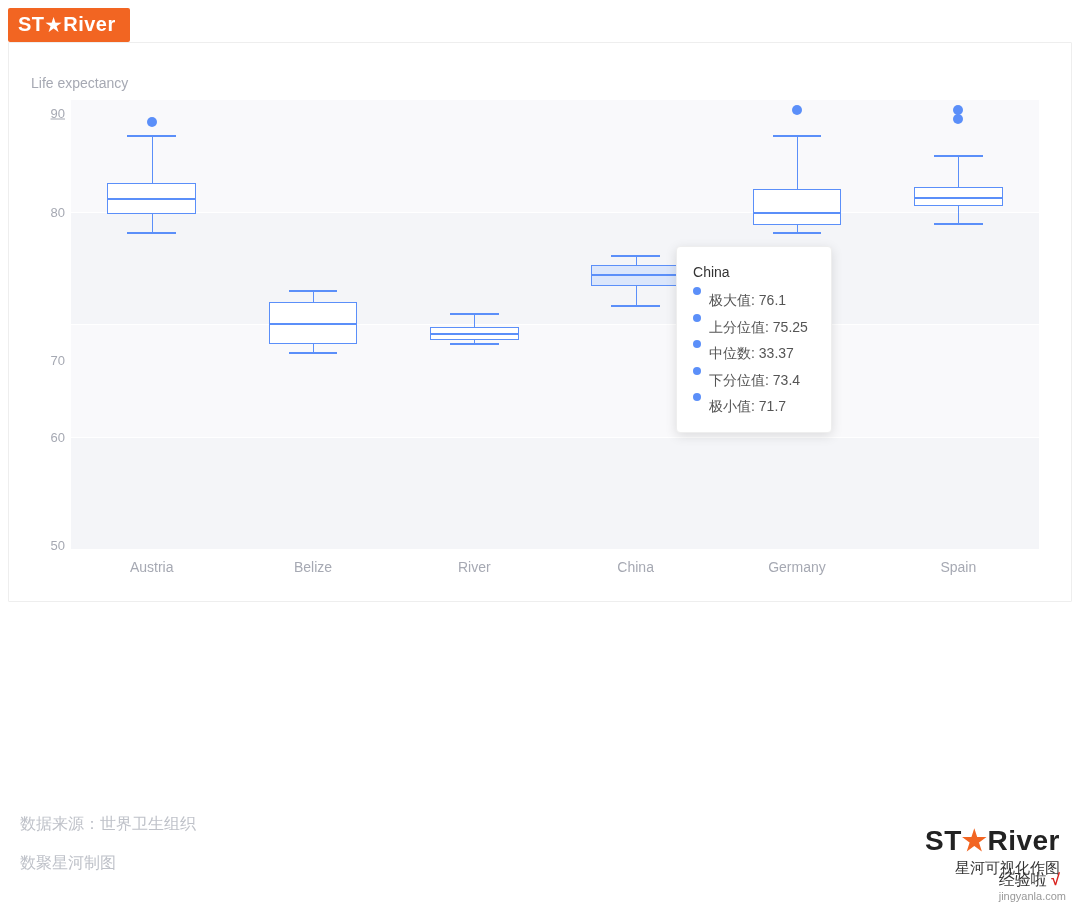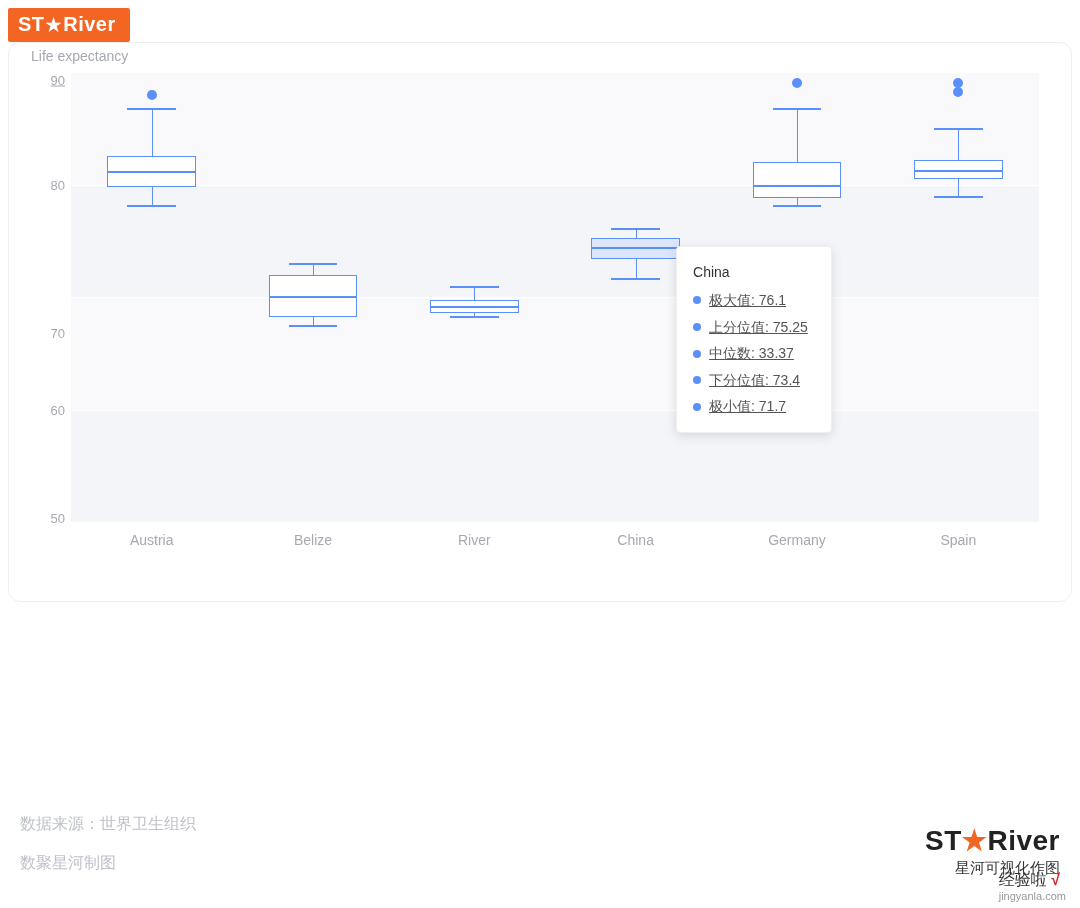--- a/index.html
+++ b/index.html
@@ -9,21 +9,21 @@
   .logo-badge {
     display: inline-flex; align-items: center; justify-content: center;
     background: #f26522; color: #fff; font-weight: 700; font-size: 20px;
     padding: 4px 14px 6px 10px; letter-spacing: 0.5px; height: 34px;
     font-family: Arial, sans-serif; border-radius: 2px;
   }
   .logo-badge .star { font-size: 18px; margin: 0 1px; }
 
   .title { font-size: 42px; font-weight: 400; color: #333; margin: 26px 0 18px 4px; letter-spacing: 1px; }
 
-  .chart-card { border: 1px solid #eee; border-radius: 12px; background: #fff; padding: 5px 22px 14px 22px; position: relative; height: 560px; }
+  .chart-card { border: 1px solid #eee; border-radius: 1px; background: #fff; padding: 32px 22px 14px 22px; position: relative; height: 560px; }
   .ylabel { color: #a6a9b3; font-size: 14px; margin-bottom: 8px; }
   .plot-wrap { position: relative; width: 100%; height: 480px; }
   .plot-area { position: absolute; left: 40px; right: 10px; top: 0; bottom: 30px; background: #f9f9fb; }
   .grid-line { position: absolute; left: 0; right: 0; height: 1px; background: #fff; }
   .ytick { position: absolute; left: 0; width: 34px; text-align: right; font-size: 13px; color: #a6a9b3; transform: translateY(-50%); }
   .xaxis { position: absolute; left: 40px; right: 10px; bottom: 0; height: 26px; display: flex; }
   .xcat { flex: 1; text-align: center; font-size: 14px; color: #a6a9b3; padding-top: 6px; }
 
   .box { position: absolute; border: 1.5px solid #5b8ff9; background: #fff; }
   .median { position: absolute; height: 0; border-top: 2px solid #5b8ff9; }
@@ -32,21 +32,21 @@
   .outlier { position: absolute; width: 10px; height: 10px; background: #5b8ff9; border-radius: 50%; transform: translate(-50%, -50%); }
   .box.hover { background: #dbe6fb; }
 
   .tooltip {
     position: absolute; background: #fff; border: 1px solid #eee;
     box-shadow: 0 3px 12px rgba(0,0,0,0.12); border-radius: 4px;
     padding: 12px 16px; font-size: 14px; color: #555; min-width: 156px;
     line-height: 1.9;
   }
   .tooltip .tt-title { color: #333; margin-bottom: 2px; }
-  .tooltip .tt-row { display: flex; align-items: center; gap: 8px; text-decoration: underline; }
+  .tooltip .tt-row { display: flex; align-items: flex-start; gap: 8px; }
   .tooltip .dot { width: 8px; height: 8px; background: #5b8ff9; border-radius: 50%; flex: none; }
 
   .footer { position: absolute; left: 20px; bottom: 26px; color: #bfc2c9; font-size: 16px; line-height: 2.4; }
   .footer-right { position: absolute; right: 20px; bottom: 30px; text-align: right; }
   .footer-right .logo2 { color: #f26522; font-weight: 700; font-size: 28px; font-family: Arial, sans-serif; letter-spacing: 0.5px; }
   .footer-right .logo2 .black { color: #222; }
   .footer-right .sub { color: #333; font-size: 15px; margin-top: 2px; }
   .watermark { position: absolute; right: 14px; bottom: 6px; font-size: 16px; color: #333; font-weight: 500; }
   .watermark .check { color: #d9221e; font-weight: 700; }
   .watermark .domain { display:block; font-size: 11px; color: #999; font-weight: 400; text-align: right; line-height: 1; }
@@ -111,21 +111,21 @@
           <div class="box" style="left: 842.967px; width: 88.7333px; top: 87.75px; height: 19.125px;"></div>
           <div class="median" style="left: 842.967px; width: 88.7333px; top: 97.875px;"></div>
           <div class="outlier" style="left: 887.333px; top: 20.25px;"></div>
           <div class="outlier" style="left: 887.333px; top: 11.25px;"></div>
         </div>
       <div id="yticks">
           <div class="ytick" style="top: 446px;">50</div>
           <div class="ytick" style="top: 337.5px;">60</div>
           <div class="ytick" style="top: 225px; margin-top: 36px;">70</div>
           <div class="ytick" style="top: 112.5px;">80</div>
-          <div class="ytick" style="top: 8px; text-decoration: underline;">90</div>
+          <div class="ytick" style="top: 14px; text-decoration: underline;">90</div>
         </div>
       <div class="xaxis" id="xaxis">
           <div class="xcat">Austria</div>
           <div class="xcat">Belize</div>
           <div class="xcat">River</div>
           <div class="xcat">China</div>
           <div class="xcat">Germany</div>
           <div class="xcat">Spain</div>
         </div>
     </div>

